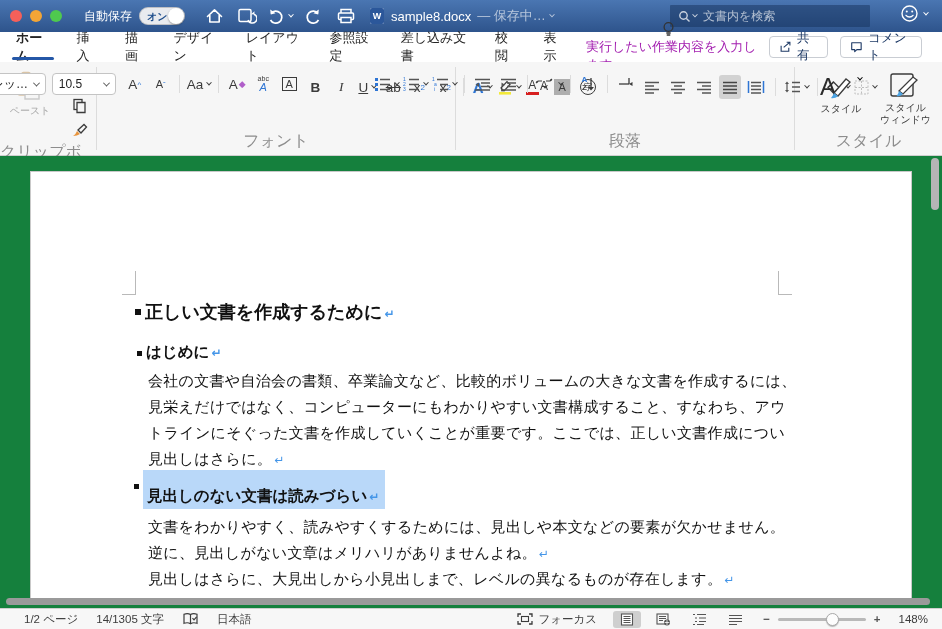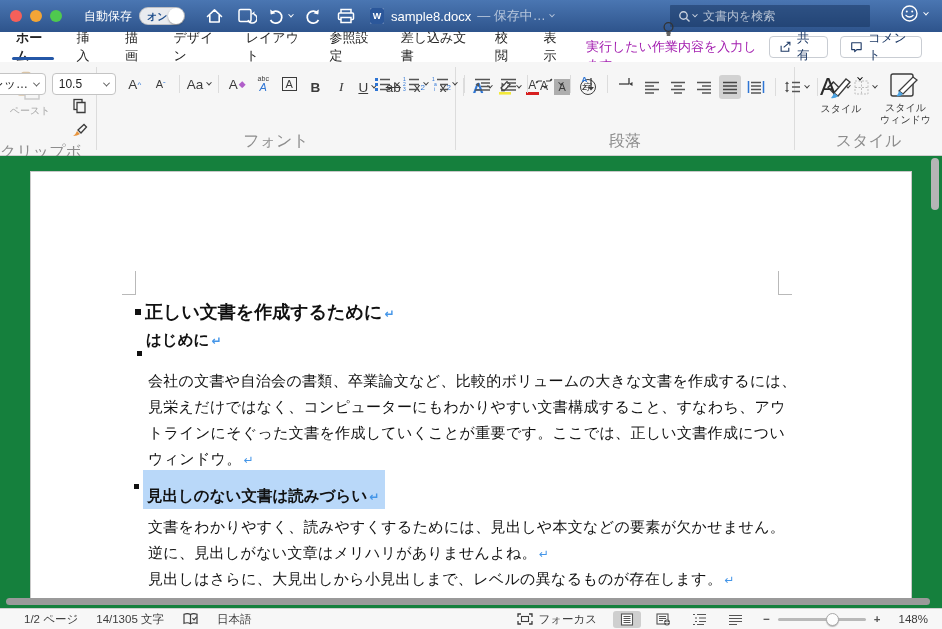--- a/index.html
+++ b/index.html
@@ -499,28 +499,28 @@
     <div class="cropmark r" style="left:747px;top:99px;"></div>
 
     <div id="selrect" style="left:112px;top:298px;width:242px;height:39px;"></div>
 
     <span class="sqbullet" style="left:104px;top:137px;width:6px;height:6px;"></span>
     <div class="docline cjk-sans" style="left:114px;top:128px;font-size:18px;font-weight:bold;">
       <span>正しい文書を作成するために</span><span class="retmark">↵</span>
     </div>
 
     <span class="sqbullet" style="left:106px;top:179px;width:5px;height:5px;"></span>
-    <div class="docline cjk-sans" style="left:115px;top:158px;font-size:15.5px;font-weight:bold;">
+    <div class="docline cjk-sans" style="left:115px;top:170px;font-size:15.5px;font-weight:bold;">
       <span>はじめに</span><span class="retmark">↵</span>
     </div>
 
     <div class="docline cjk-serif" style="left:117px;top:226px;font-size:15px;letter-spacing:0.3px;"><span>見栄えだけではなく、コンピューターにもわかりやすい文書構成すること、すなわち、アウ</span></div>
     <div class="docline cjk-serif" style="left:117px;top:200px;font-size:15px;letter-spacing:0.3px;"><span>会社の文書や自治会の書類、卒業論文など、比較的ボリュームの大きな文書を作成するには、</span></div>
     <div class="docline cjk-serif" style="left:117px;top:252px;font-size:15px;letter-spacing:0.3px;"><span>トラインにそぐった文書を作成していくことが重要です。ここでは、正しい文書作成につい</span></div>
-    <div class="docline cjk-serif" style="left:117px;top:278px;font-size:15px;letter-spacing:0.3px;"><span>ウィンドウ。</span><span class="retmark">↵</span></div>
+    <div class="docline cjk-serif" style="left:117px;top:278px;font-size:15px;letter-spacing:0.3px;"><span>見出しはさらに。</span><span class="retmark">↵</span></div>
 
     <span class="sqbullet" style="left:103px;top:312px;width:5px;height:5px;"></span>
     <div class="docline cjk-sans" style="left:116px;top:314px;font-size:15.5px;font-weight:bold;">
       <span>見出しのない文書は読みづらい</span><span class="retmark">↵</span>
     </div>
 
     <div class="docline cjk-serif" style="left:117px;top:346px;font-size:15px;letter-spacing:0.3px;"><span>文書をわかりやすく、読みやすくするためには、見出しや本文などの要素が欠かせません。</span></div>
     <div class="docline cjk-serif" style="left:117px;top:372px;font-size:15px;letter-spacing:0.3px;"><span>逆に、見出しがない文章はメリハリがありませんよね。</span><span class="retmark">↵</span></div>
 
     <div class="docline cjk-serif" style="left:117px;top:398px;font-size:15px;letter-spacing:0.3px;"><span>見出しはさらに、大見出しから小見出しまで、レベルの異なるものが存在します。</span><span class="retmark">↵</span></div>

